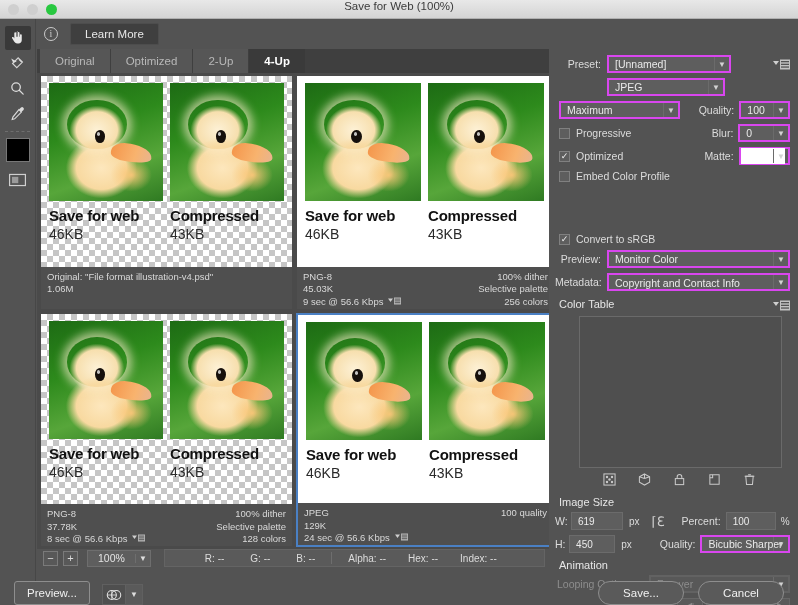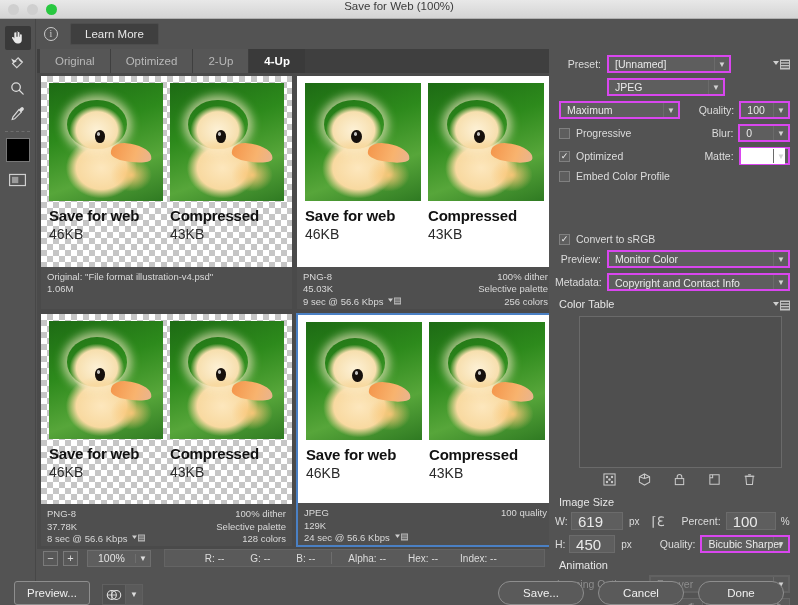--- a/index.html
+++ b/index.html
@@ -189,21 +189,21 @@
   }
   .sel .chev {
     position: absolute; right: 0; top: 0; bottom: 0; width: 15px;
     display: flex; align-items: center; justify-content: center;
     font-size: 8px; color: #d2d2d2;
   }
   .sel.framed .chev { border-left: 1px solid #6b6b6b; }
   .sel .txt { overflow: hidden; white-space: nowrap; padding-right: 17px; }
   .fld {
     background: #5e5e5e; border: 1px solid #6b6b6b; height: 18px;
-    display: flex; align-items: center; color: #eaeaea; font-size: 15px;
+    display: flex; align-items: center; color: #eaeaea; font-size: 10px;
     padding-left: 6px;
   }
   .panel-menu { margin-left: auto; display:flex; align-items:center; }
   .cb { display: flex; align-items: center; gap: 6px; margin-bottom: 5px; }
   .box {
     width: 11px; height: 11px; background: #5e5e5e; border: 1px solid #808080;
     display: flex; align-items: center; justify-content: center;
     font-size: 9px; color: #f0f0f0; line-height: 1;
   }
   .box.on { background:#5e5e5e; }
@@ -743,16 +743,15 @@
           <circle cx="6.5" cy="8" r="5.2"></circle>
           <circle cx="11.5" cy="8" r="5.2"></circle>
           <path d="M6.5 2.8 v10.4 M1.3 8 h10.4" opacity=".8"></path>
         </svg>
       </div>
       <div class="prev-chev">▼</div>
     </div>
     <div class="spacer"></div>
     <div class="btn foot-btn">Save...</div>
     <div class="btn foot-btn">Cancel</div>
-    <div class="btn foot-btn">Done</div>
   </div>
 
 </div>
 
 </body></html>

